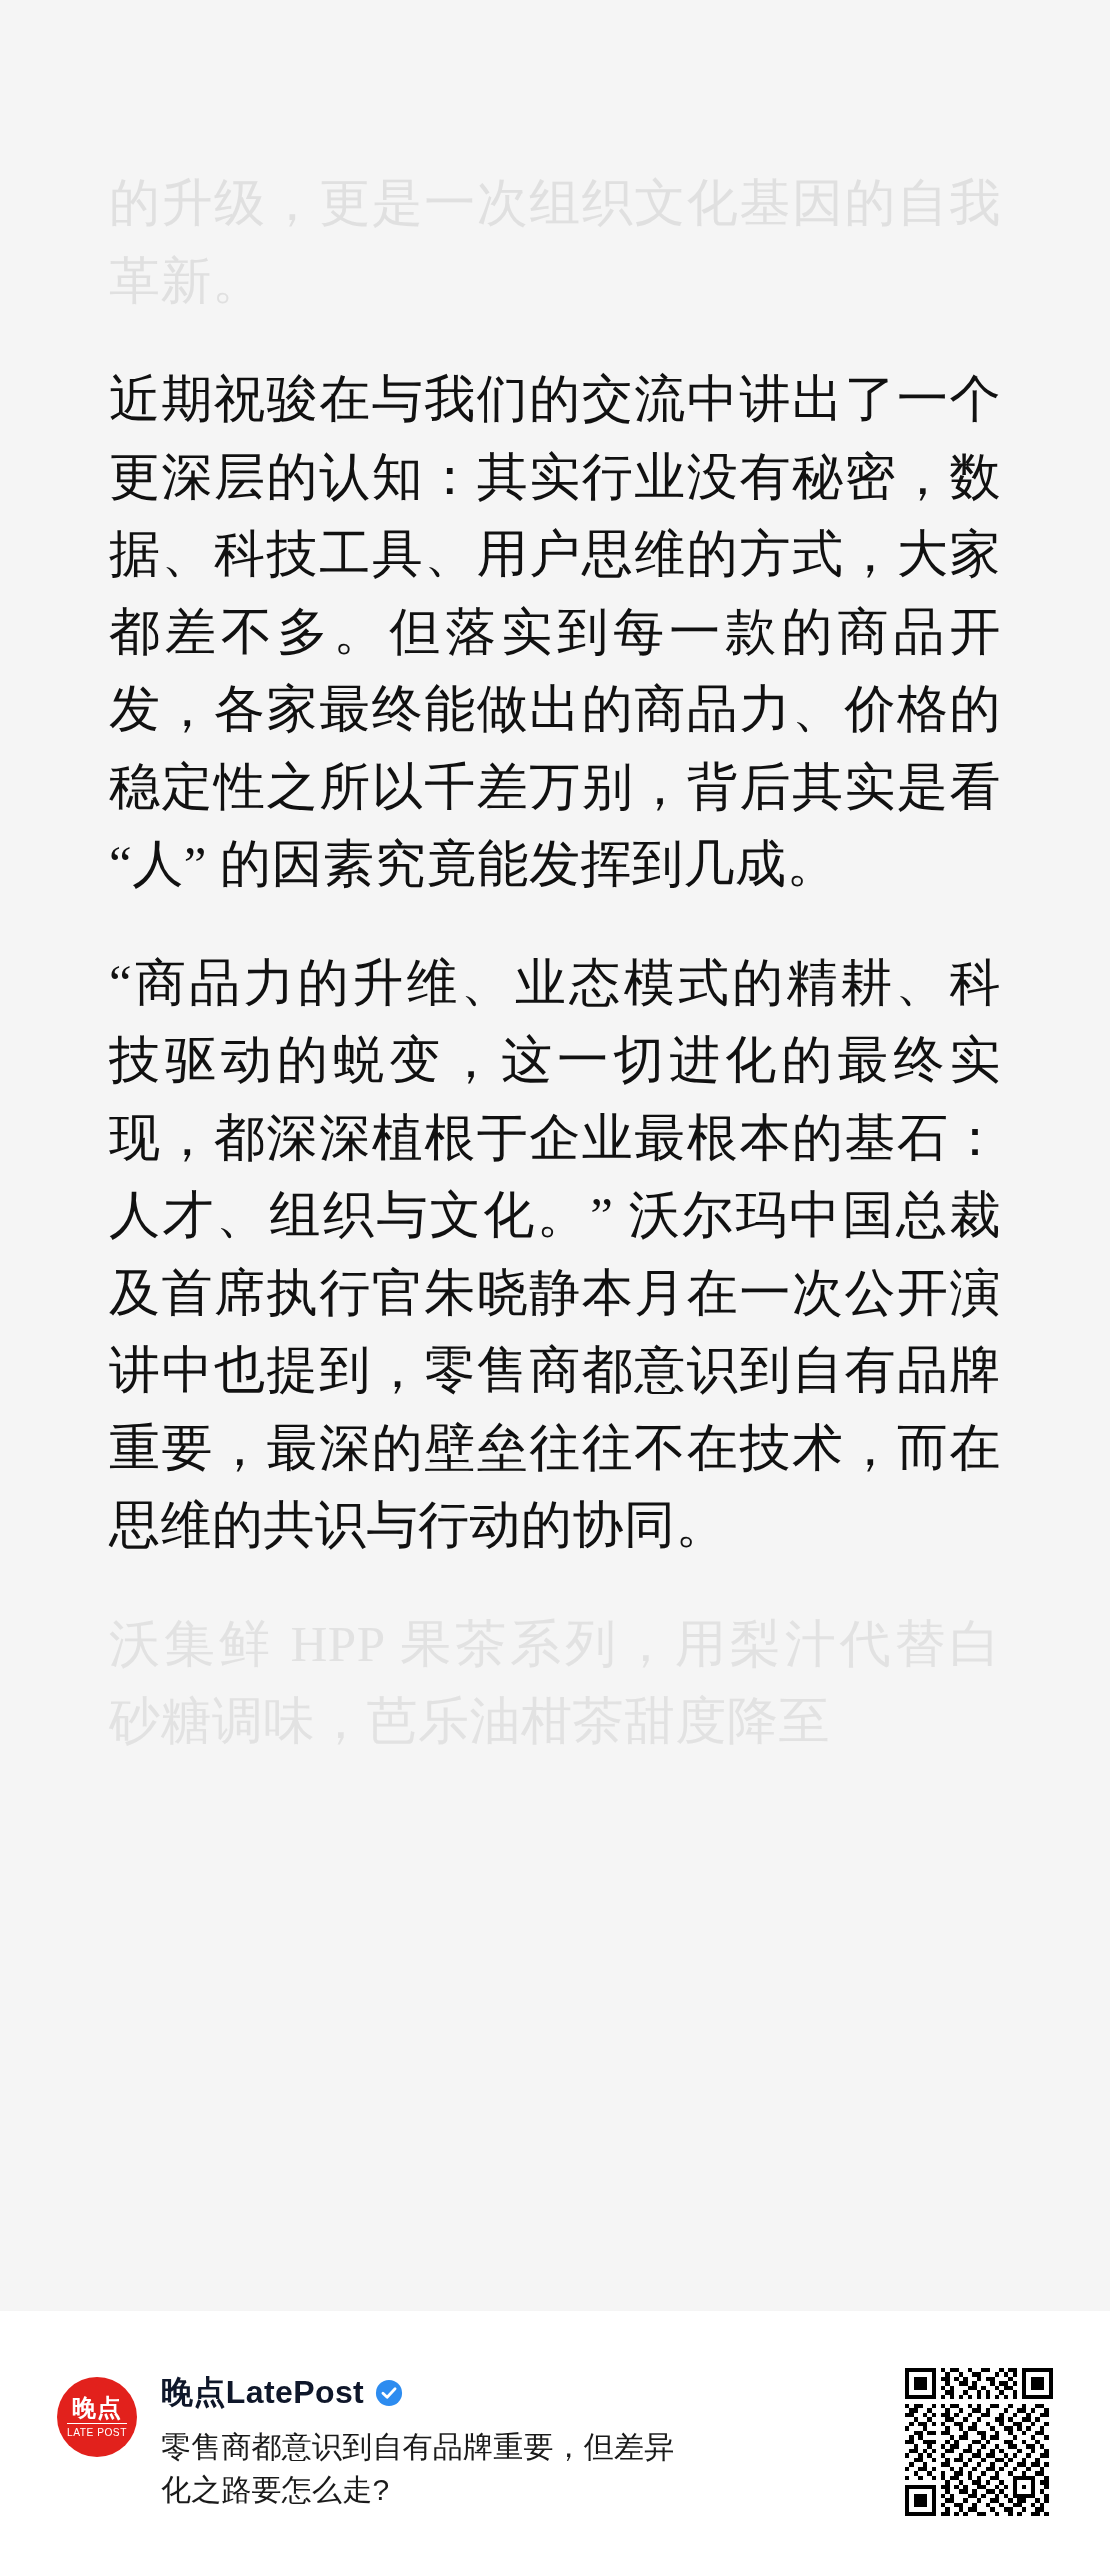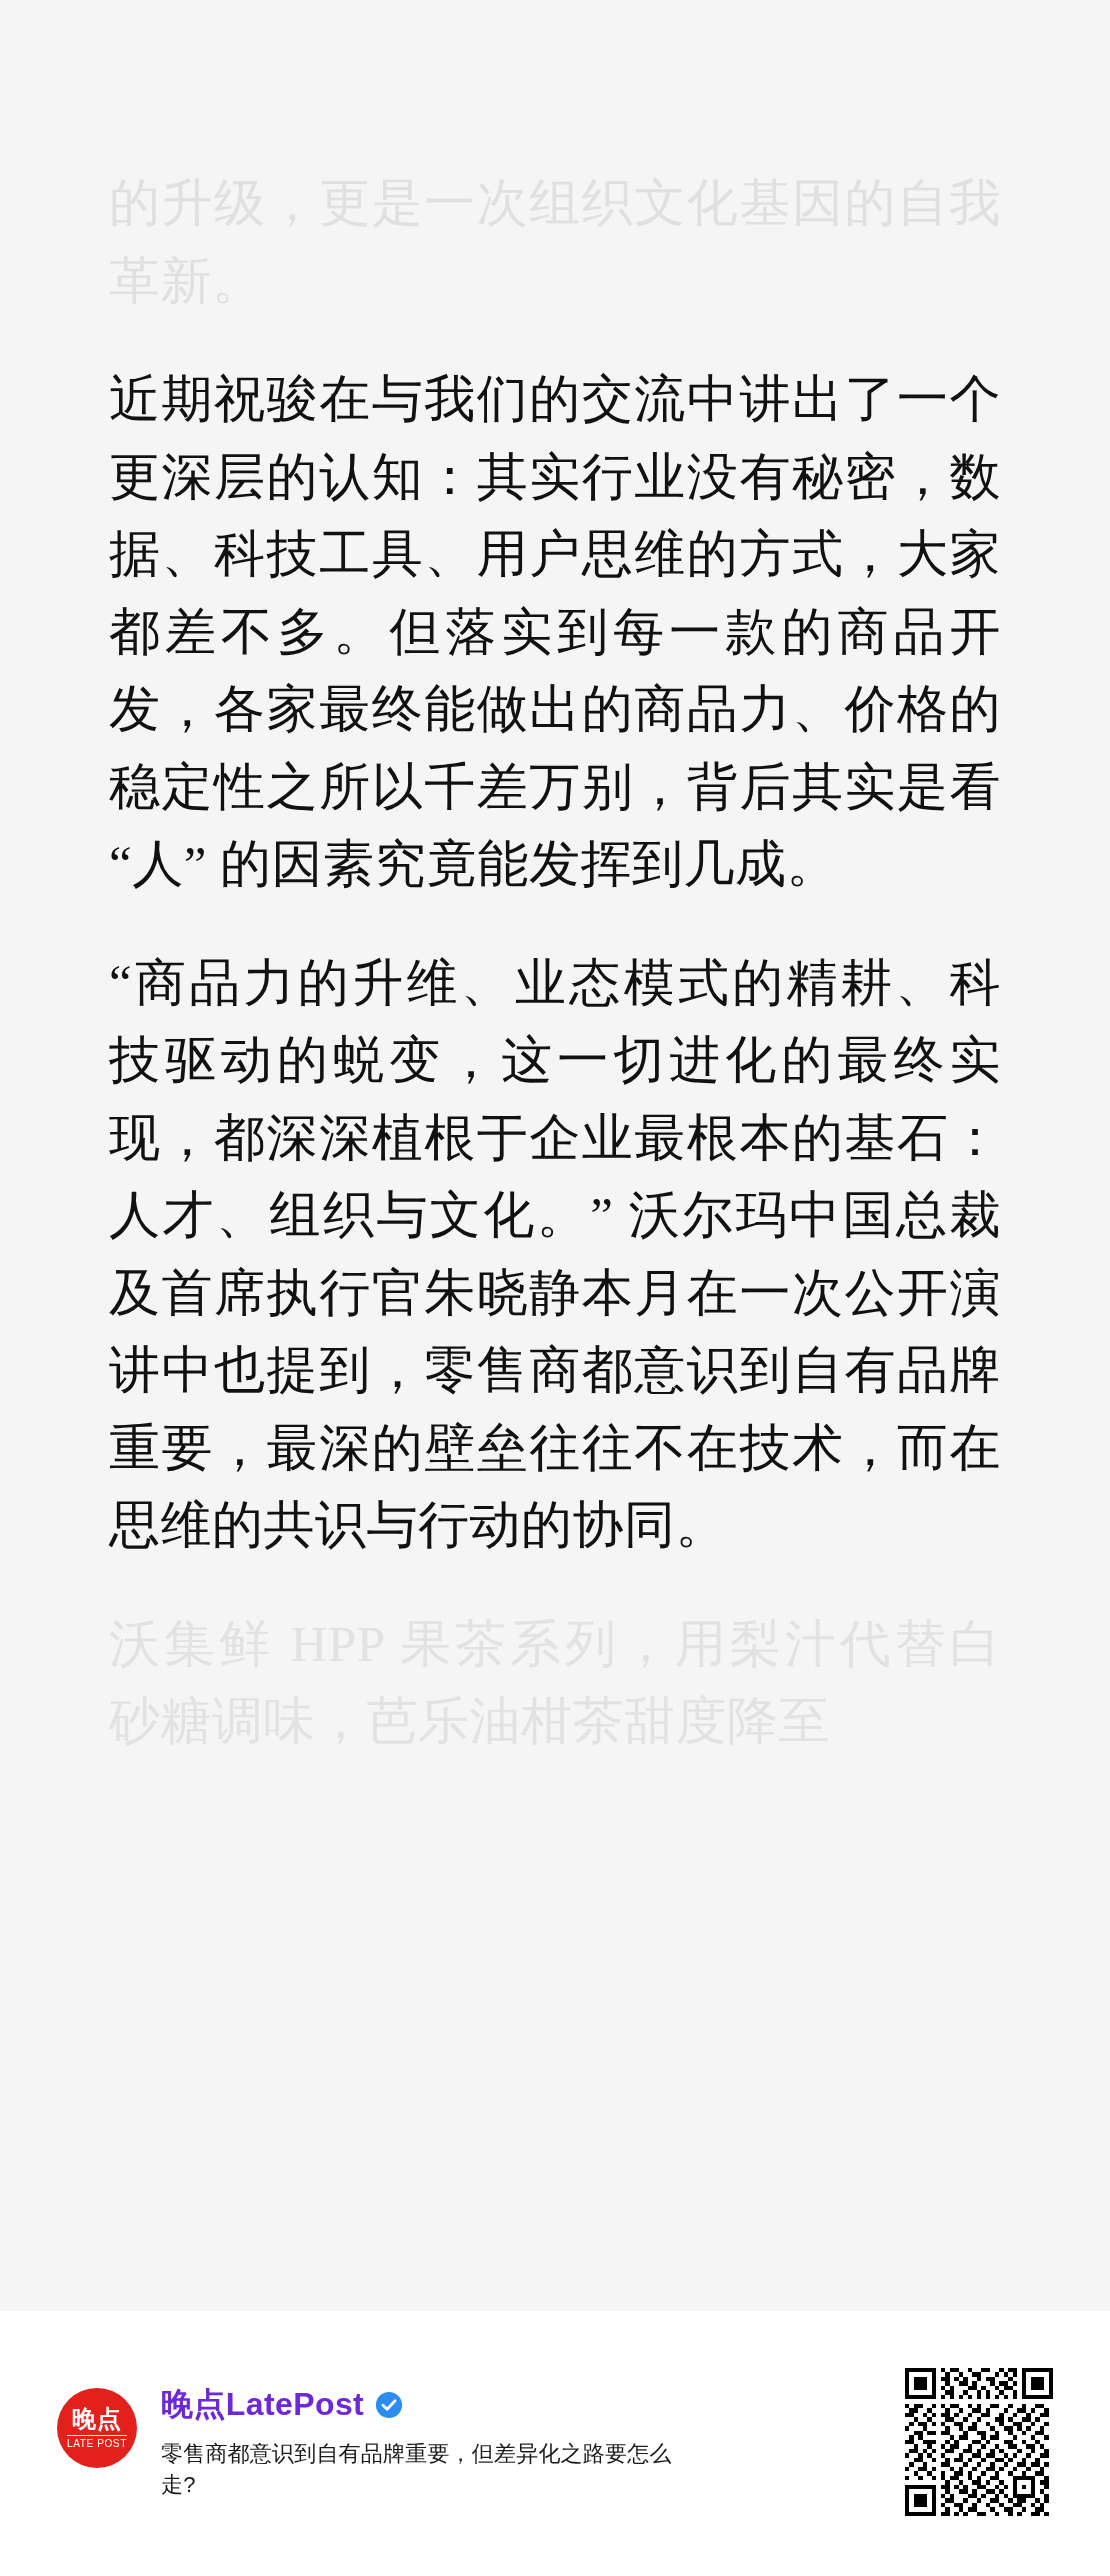--- a/index.html
+++ b/index.html
@@ -107,32 +107,32 @@
   }
   .account-row {
     display: flex;
     align-items: center;
     margin-bottom: 11px;
   }
   .account-name {
     font-family: "Liberation Sans", sans-serif;
     font-size: 32px;
     font-weight: bold;
-    color: #6d28d9;
+    color: #0f172a;
     letter-spacing: 0.4px;
   }
   .verified {
     width: 28px;
     height: 28px;
     margin-left: 11px;
     flex: 0 0 auto;
   }
   .footer-title {
     font-family: "Liberation Sans", sans-serif;
-    font-size: 22px;
+    font-size: 30px;
     line-height: 1.42;
     color: #1a1a1a;
     max-width: 518px;
     letter-spacing: 0.2px;
   }
   .qr {
     width: 148px;
     height: 148px;
     flex: 0 0 auto;
     margin-left: 28px;

